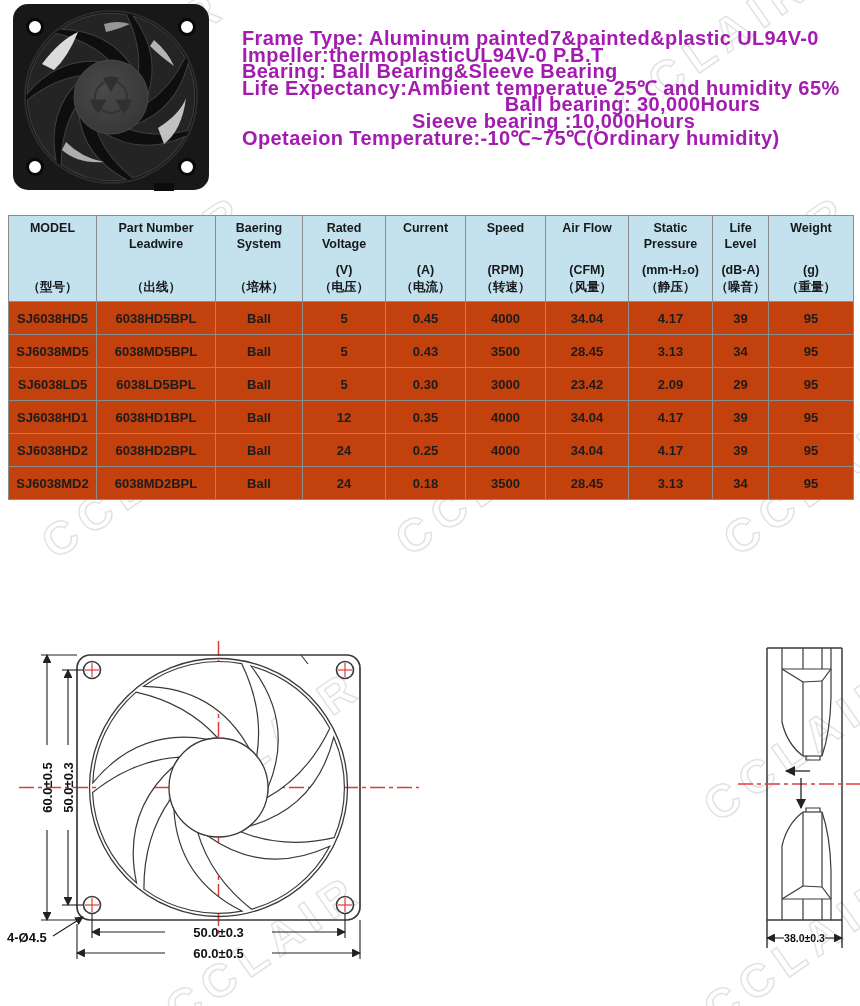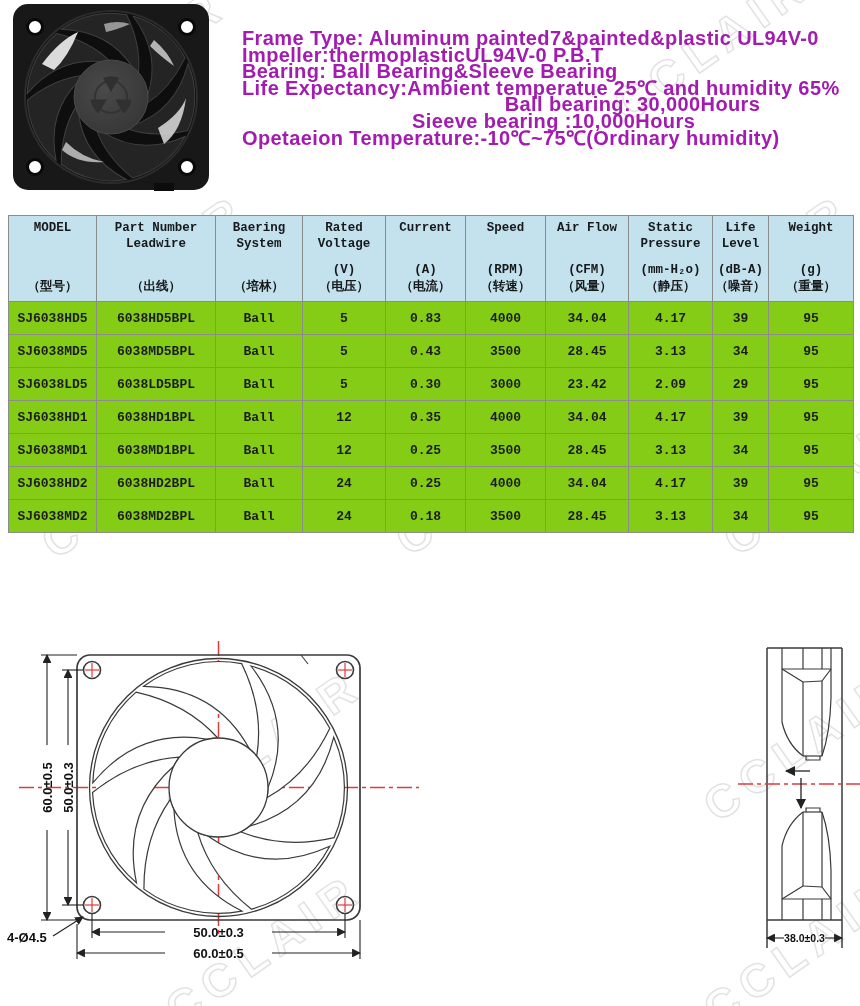--- a/index.html
+++ b/index.html
@@ -26,21 +26,21 @@
   .spec-text{
     position:absolute;left:242px;top:30px;width:616px;
     font-family:Liberation Sans, sans-serif;
     font-weight:700;font-size:20px;line-height:16.6px;
     letter-spacing:0.4px;color:#a21caf;white-space:nowrap;
   }
   .spec-line:nth-child(5){padding-left:165px;text-align:center;}
   .spec-line:nth-child(6){padding-left:170px;}
   
   .spec-table-wrap{position:absolute;left:8px;top:215px;width:845px;}
-  table.spec{border-collapse:collapse;table-layout:fixed;width:845px;background:#84cc16;font-family:Liberation Mono, monospace;}
+  table.spec{border-collapse:collapse;table-layout:fixed;width:845px;background:#c2410c;}
   table.spec th,table.spec td{border:1px solid var(--c-table_border,#8c8c8c);}
   table.spec th{
     background:var(--c-header_bg,#c3e2ee);
     font-weight:700;font-size:12.5px;color:#16181a;
     padding:0;height:85px;vertical-align:top;
   }
   .hwrap{display:flex;flex-direction:column;justify-content:space-between;height:75px;padding:5px 1px;}
   .h-en{line-height:1.25;}
   .h-unit{line-height:1.35;}
   .h-cn{line-height:1.35;}
@@ -239,21 +239,21 @@
             </div>
           </th>
   </tr>
   </thead>
   <tbody>
   <tr>
     <td class="c0">SJ6038HD5</td>
           <td class="c1">6038HD5BPL</td>
           <td>Ball</td>
           <td>5</td>
-          <td>0.83</td>
+          <td>0.45</td>
           <td>4000</td>
           <td>34.04</td>
           <td>4.17</td>
           <td>39</td>
           <td>95</td>
   </tr>
   <tr>
     <td class="c0">SJ6038MD5</td>
           <td class="c1">6038MD5BPL</td>
           <td>Ball</td>
@@ -280,32 +280,20 @@
   <tr>
     <td class="c0">SJ6038HD1</td>
           <td class="c1">6038HD1BPL</td>
           <td>Ball</td>
           <td>12</td>
           <td>0.35</td>
           <td>4000</td>
           <td>34.04</td>
           <td>4.17</td>
           <td>39</td>
-          <td>95</td>
-  </tr>
-  <tr>
-    <td class="c0">SJ6038MD1</td>
-          <td class="c1">6038MD1BPL</td>
-          <td>Ball</td>
-          <td>12</td>
-          <td>0.25</td>
-          <td>3500</td>
-          <td>28.45</td>
-          <td>3.13</td>
-          <td>34</td>
           <td>95</td>
   </tr>
   <tr>
     <td class="c0">SJ6038HD2</td>
           <td class="c1">6038HD2BPL</td>
           <td>Ball</td>
           <td>24</td>
           <td>0.25</td>
           <td>4000</td>
           <td>34.04</td>

